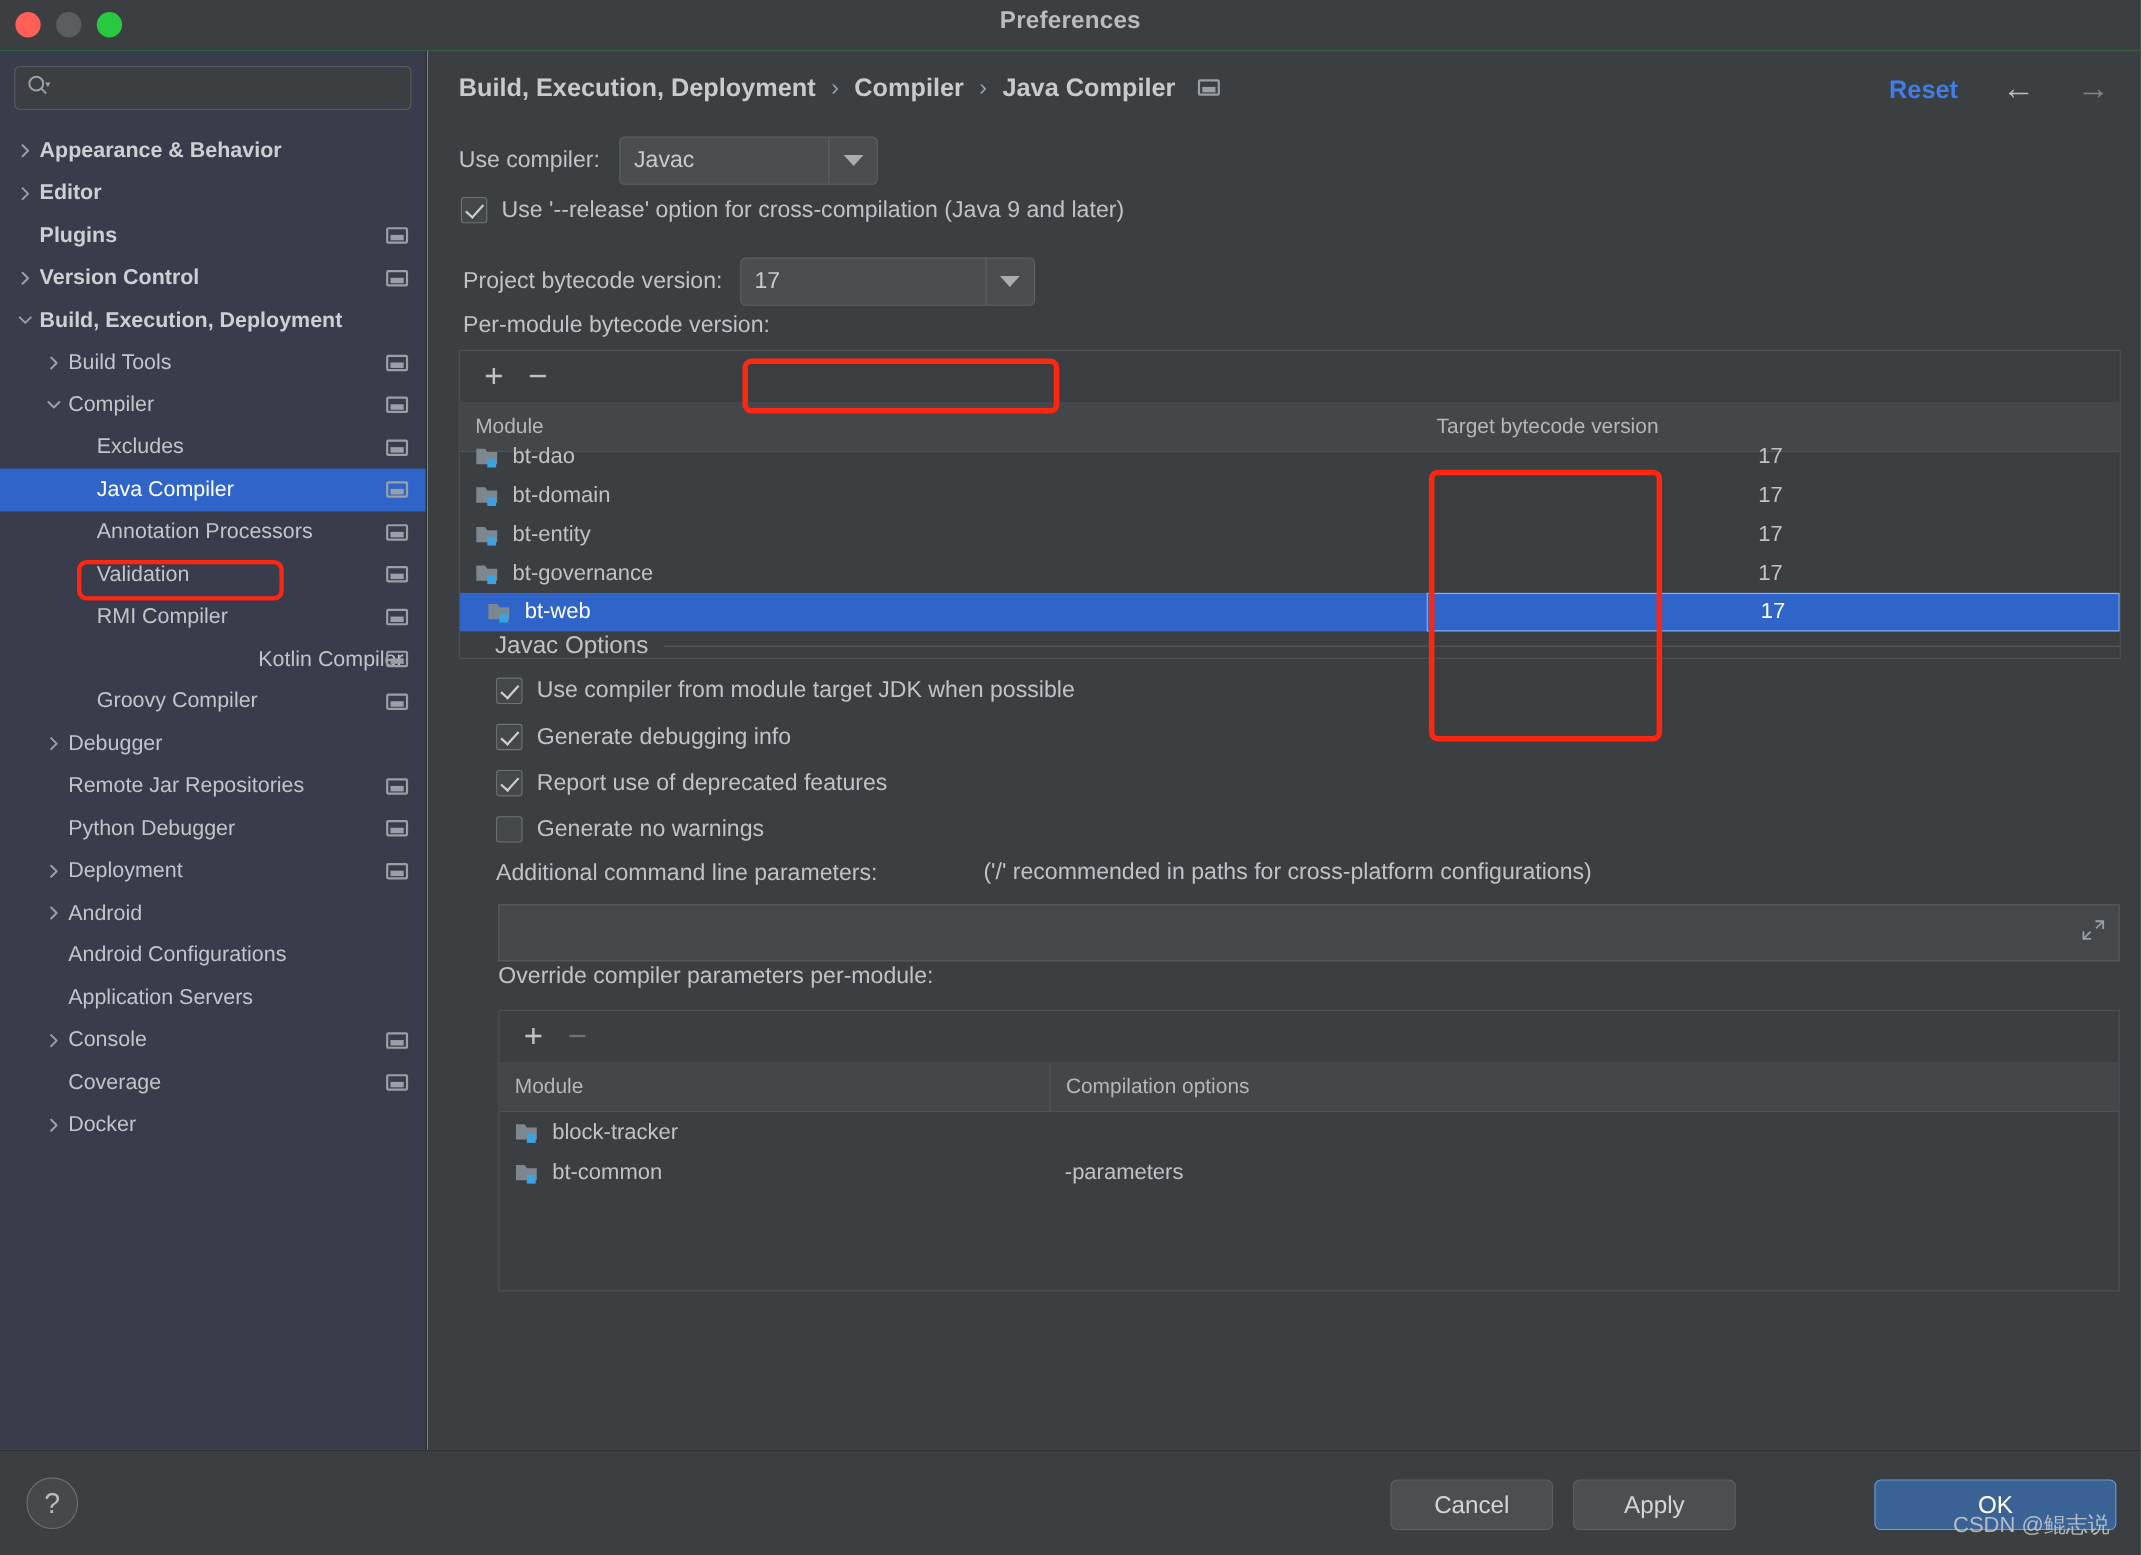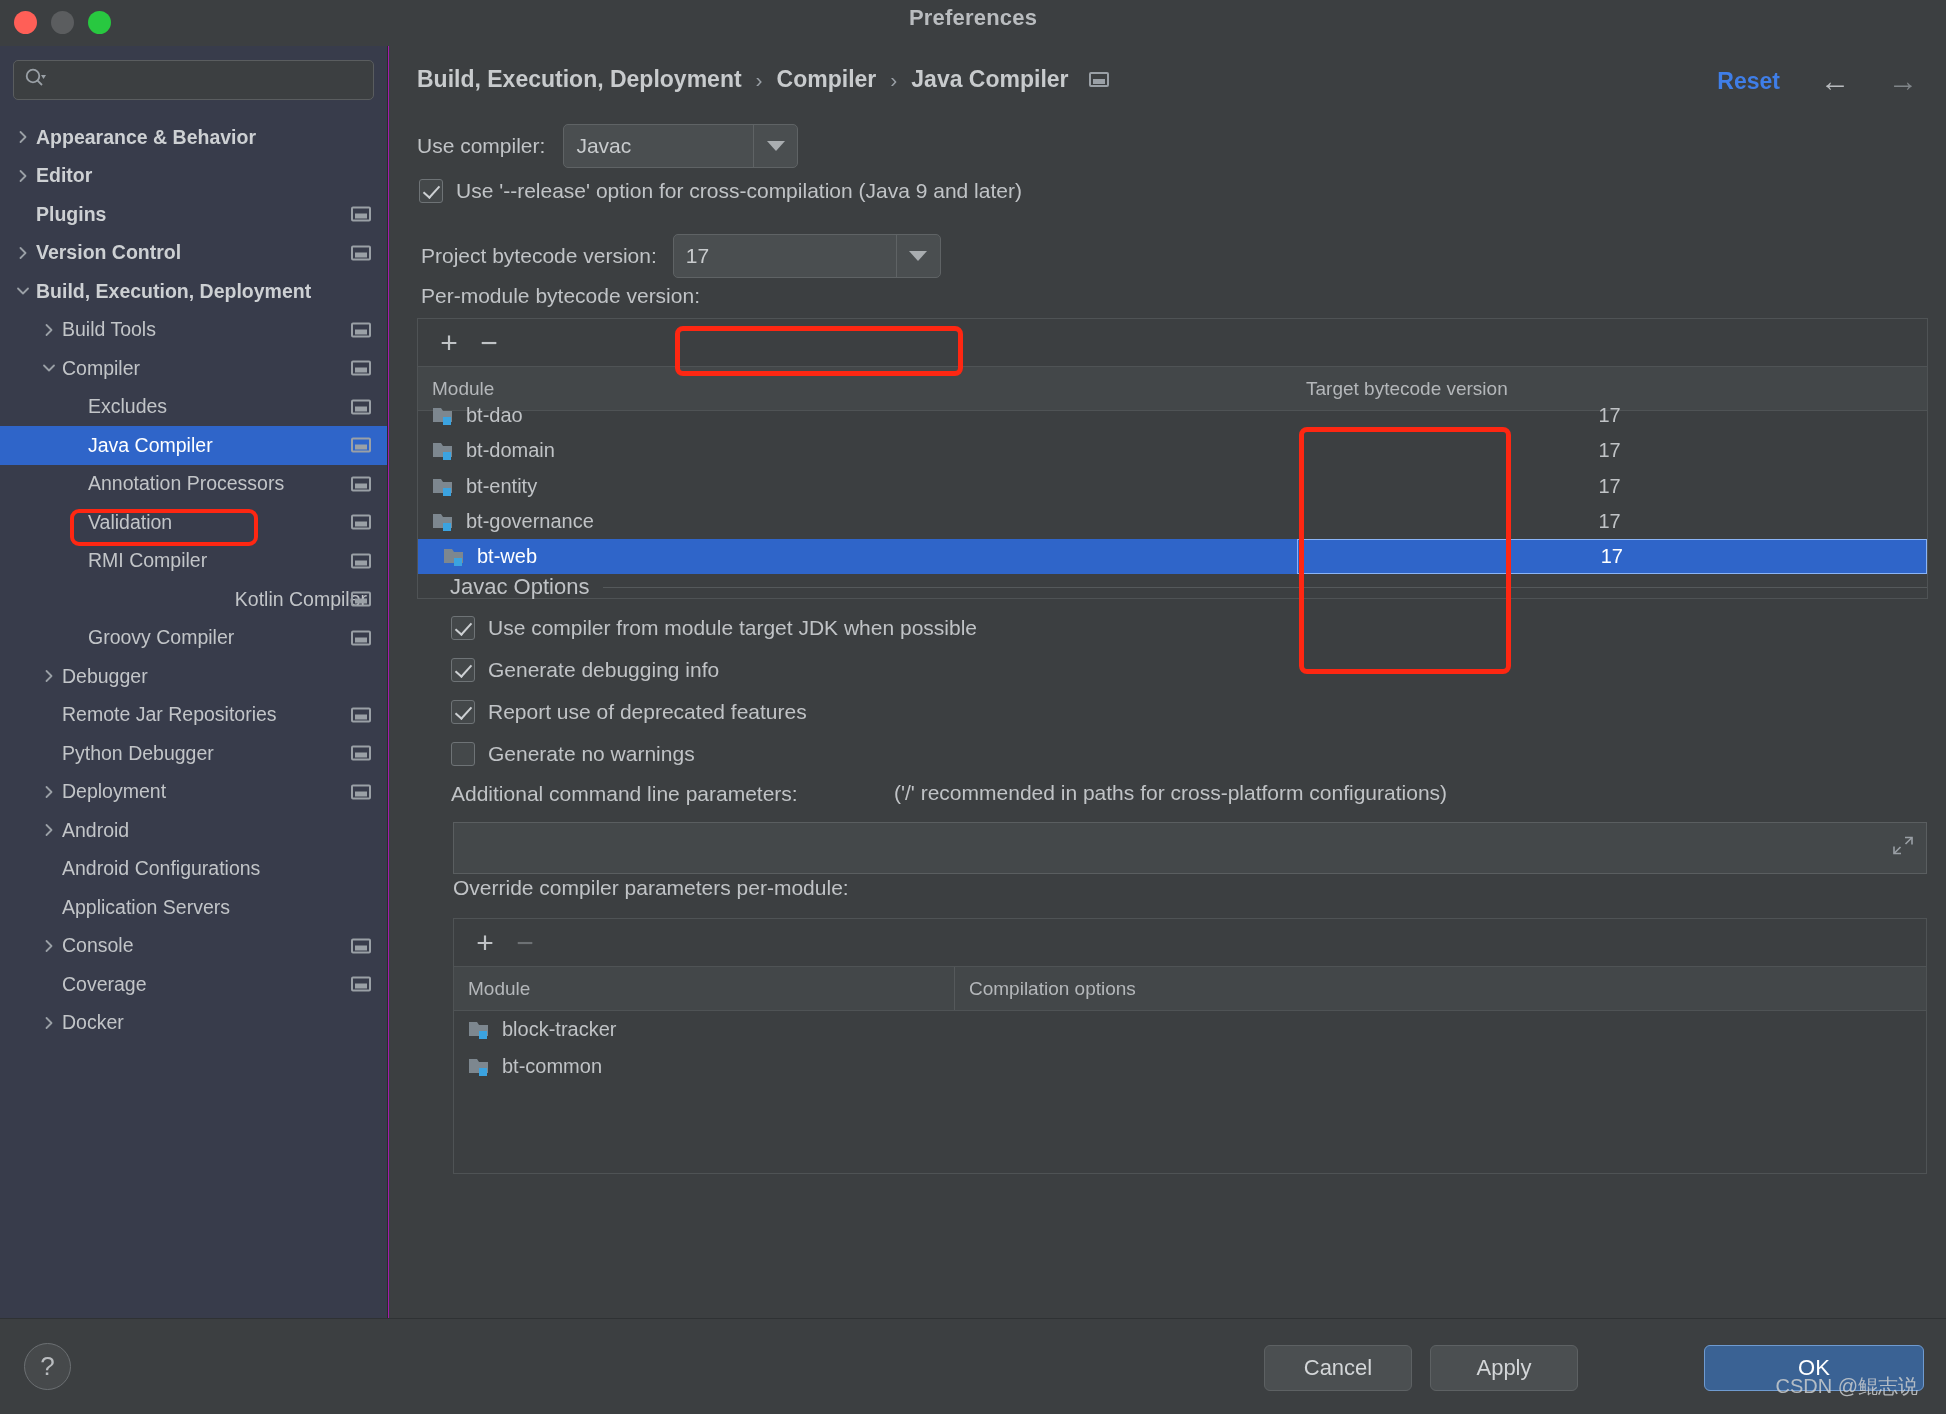--- a/index.html
+++ b/index.html
@@ -5,21 +5,21 @@
   * { box-sizing: border-box; margin: 0; padding: 0; }
   html, body {
     width: 1946px; height: 1414px;
     background: #3c3f41;
     font-family: "Liberation Sans", sans-serif;
     overflow: hidden;
   }
   #app {
     position: relative;
     width: 1946px; height: 1414px;
-    background: #a21caf;
+    background: #22c55e;
   }
 
   
   .titlebar {
     position: absolute; left: 0; top: 0; width: 1946px; height: 46px;
     background: #3c3f41;
     display: flex; align-items: center;
   }
   .traffic { position: absolute; left: 14px; top: 11px; display: flex; gap: 14px; }
   .tl { width: 23px; height: 23px; border-radius: 50%; }
@@ -599,20 +599,21 @@
             <div class="tcell" style="width: 972px;"></div>
           </div>
           <div class="trow" style="height: 37px;">
             <div class="tcell" style="width: 500px;">
               <span class="modicon"><svg width="24" height="21" viewBox="0 0 24 21">
                   <path d="M1 3 h8 l2 3 h9 v11 H1 Z" fill="#7d878f"></path>
                   <rect x="11" y="12" width="8" height="8" fill="#3ba3e0"></rect>
                 </svg></span>
               <span>bt-common</span>
             </div>
+            <div class="tcell" style="width: 972px;">-parameters</div>
           </div>
         </div>
     </div>
 
   <div class="row" style="left: 62px; top: 570px;">
         <span class="cb checked"></span>
         <span class="cb-label">Use compiler from module target JDK when possible</span>
       </div>
       <div class="row" style="left: 62px; top: 612px;">
         <span class="cb checked"></span>

